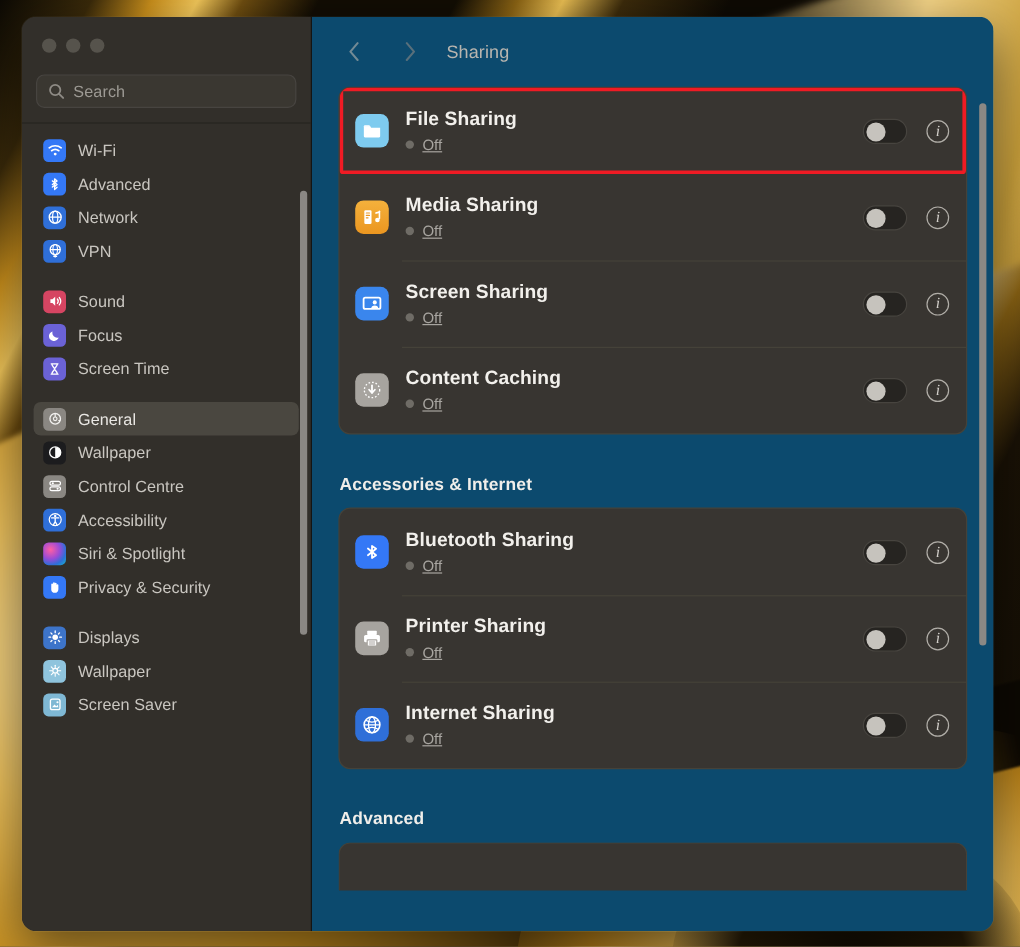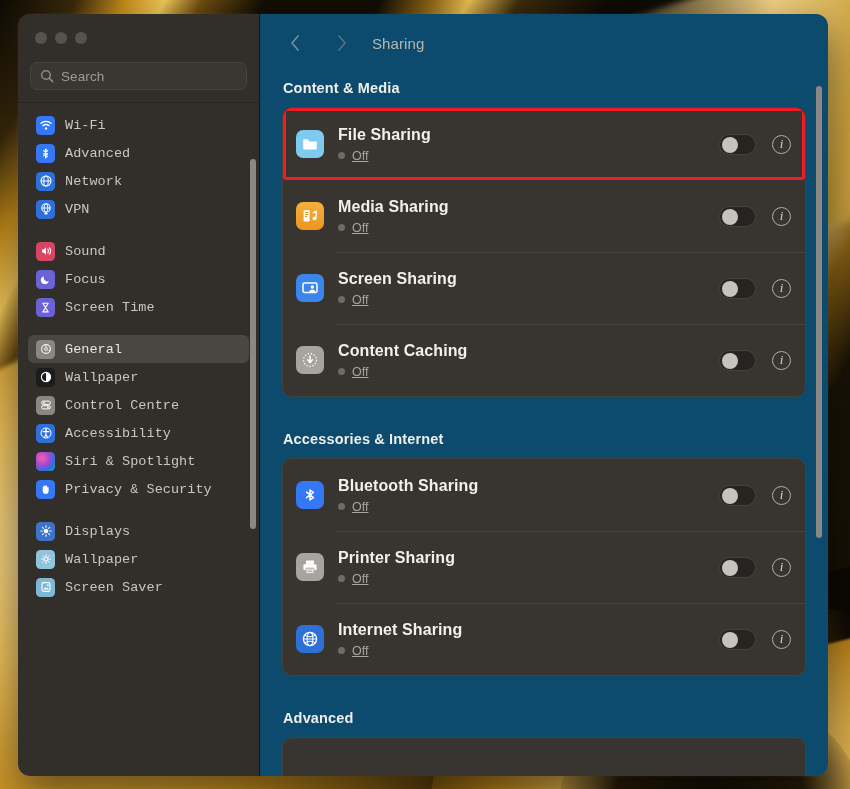--- a/index.html
+++ b/index.html
@@ -139,21 +139,20 @@
     margin-top: 12px;
     height: 1px;
     background: #272521;
   }
 
   #nav-scroll {
     position: relative;
     height: calc(100% - 99px);
     padding: 8px 10px 0 10px;
     overflow: hidden;
-    font-family: Liberation Mono, monospace;
   }
   .nav-group { margin-bottom: 14px; }
   .nav-item {
     display: flex;
     align-items: center;
     gap: 10px;
     height: 28px;
     padding: 0 8px;
     border-radius: 6px;
     cursor: default;
@@ -577,21 +576,20 @@
             <svg width="13" height="18" viewBox="0 0 13 18">
                 <polyline points="4,2 10,9 4,16" fill="none" stroke="#8c8984" stroke-width="1.7" stroke-linecap="round" stroke-linejoin="round"></polyline>
               </svg>
           </span>
         </div>
         <div id="pane-title">Sharing</div>
       </div>
 
       <div id="scroll-area">
 
-        <div class="section-head">Content &amp; Media</div>
         <div class="card">
 
           <div class="row-wrap">
             <div class="row">
               <span class="row-icon" style="background:#7ecbef">
                 <svg width="20" height="20" viewBox="0 0 20 20">
                     <path d="M3.2 6.2h5l1.2 1.3h7.4v7.1a.9.9 0 0 1-.9.9H4.1a.9.9 0 0 1-.9-.9z" fill="#fff"></path>
                     <path d="M3.2 6.2a.9.9 0 0 1 .9-.9h3.6l1.3 1.4H3.2z" fill="#fff"></path>
                   </svg>
               </span>

